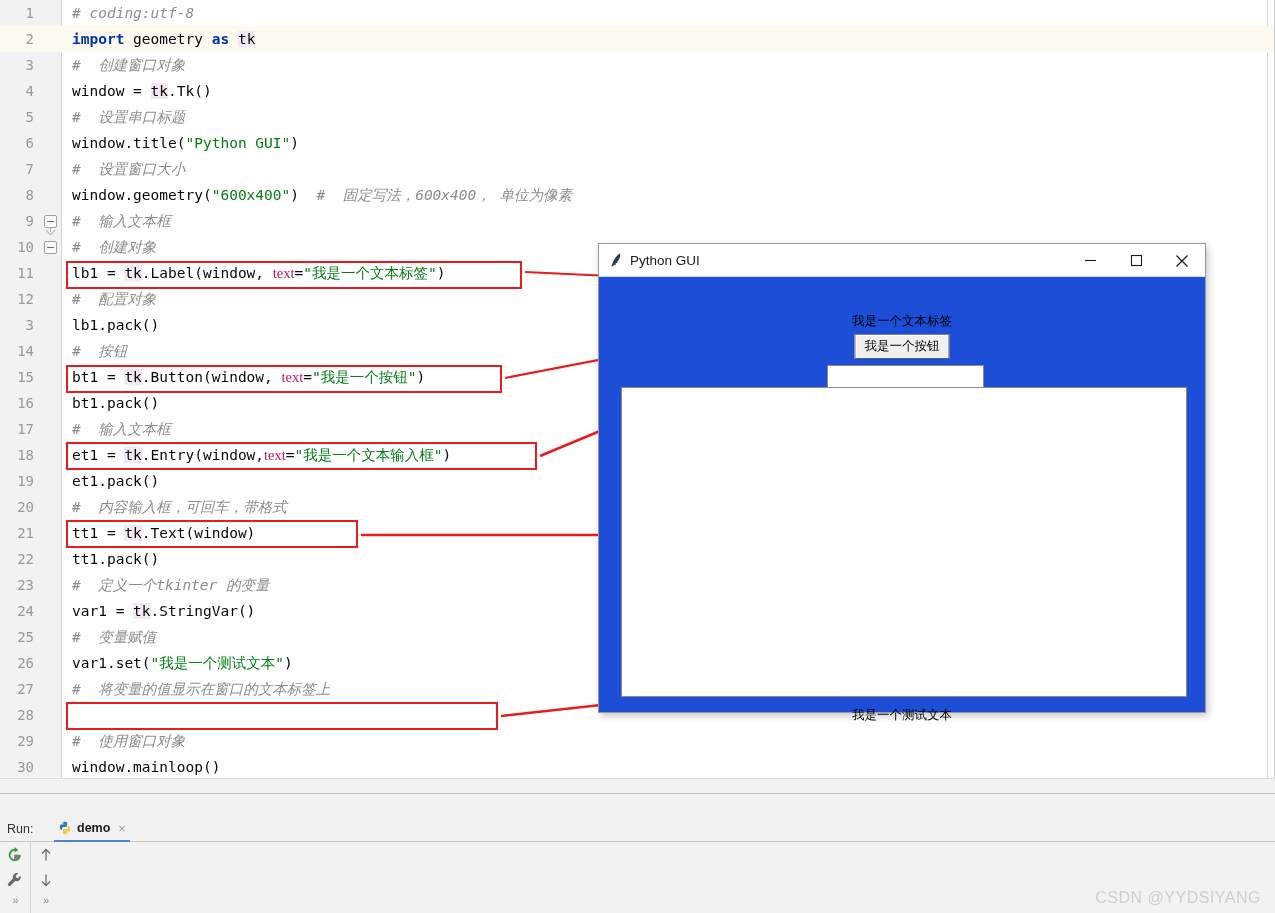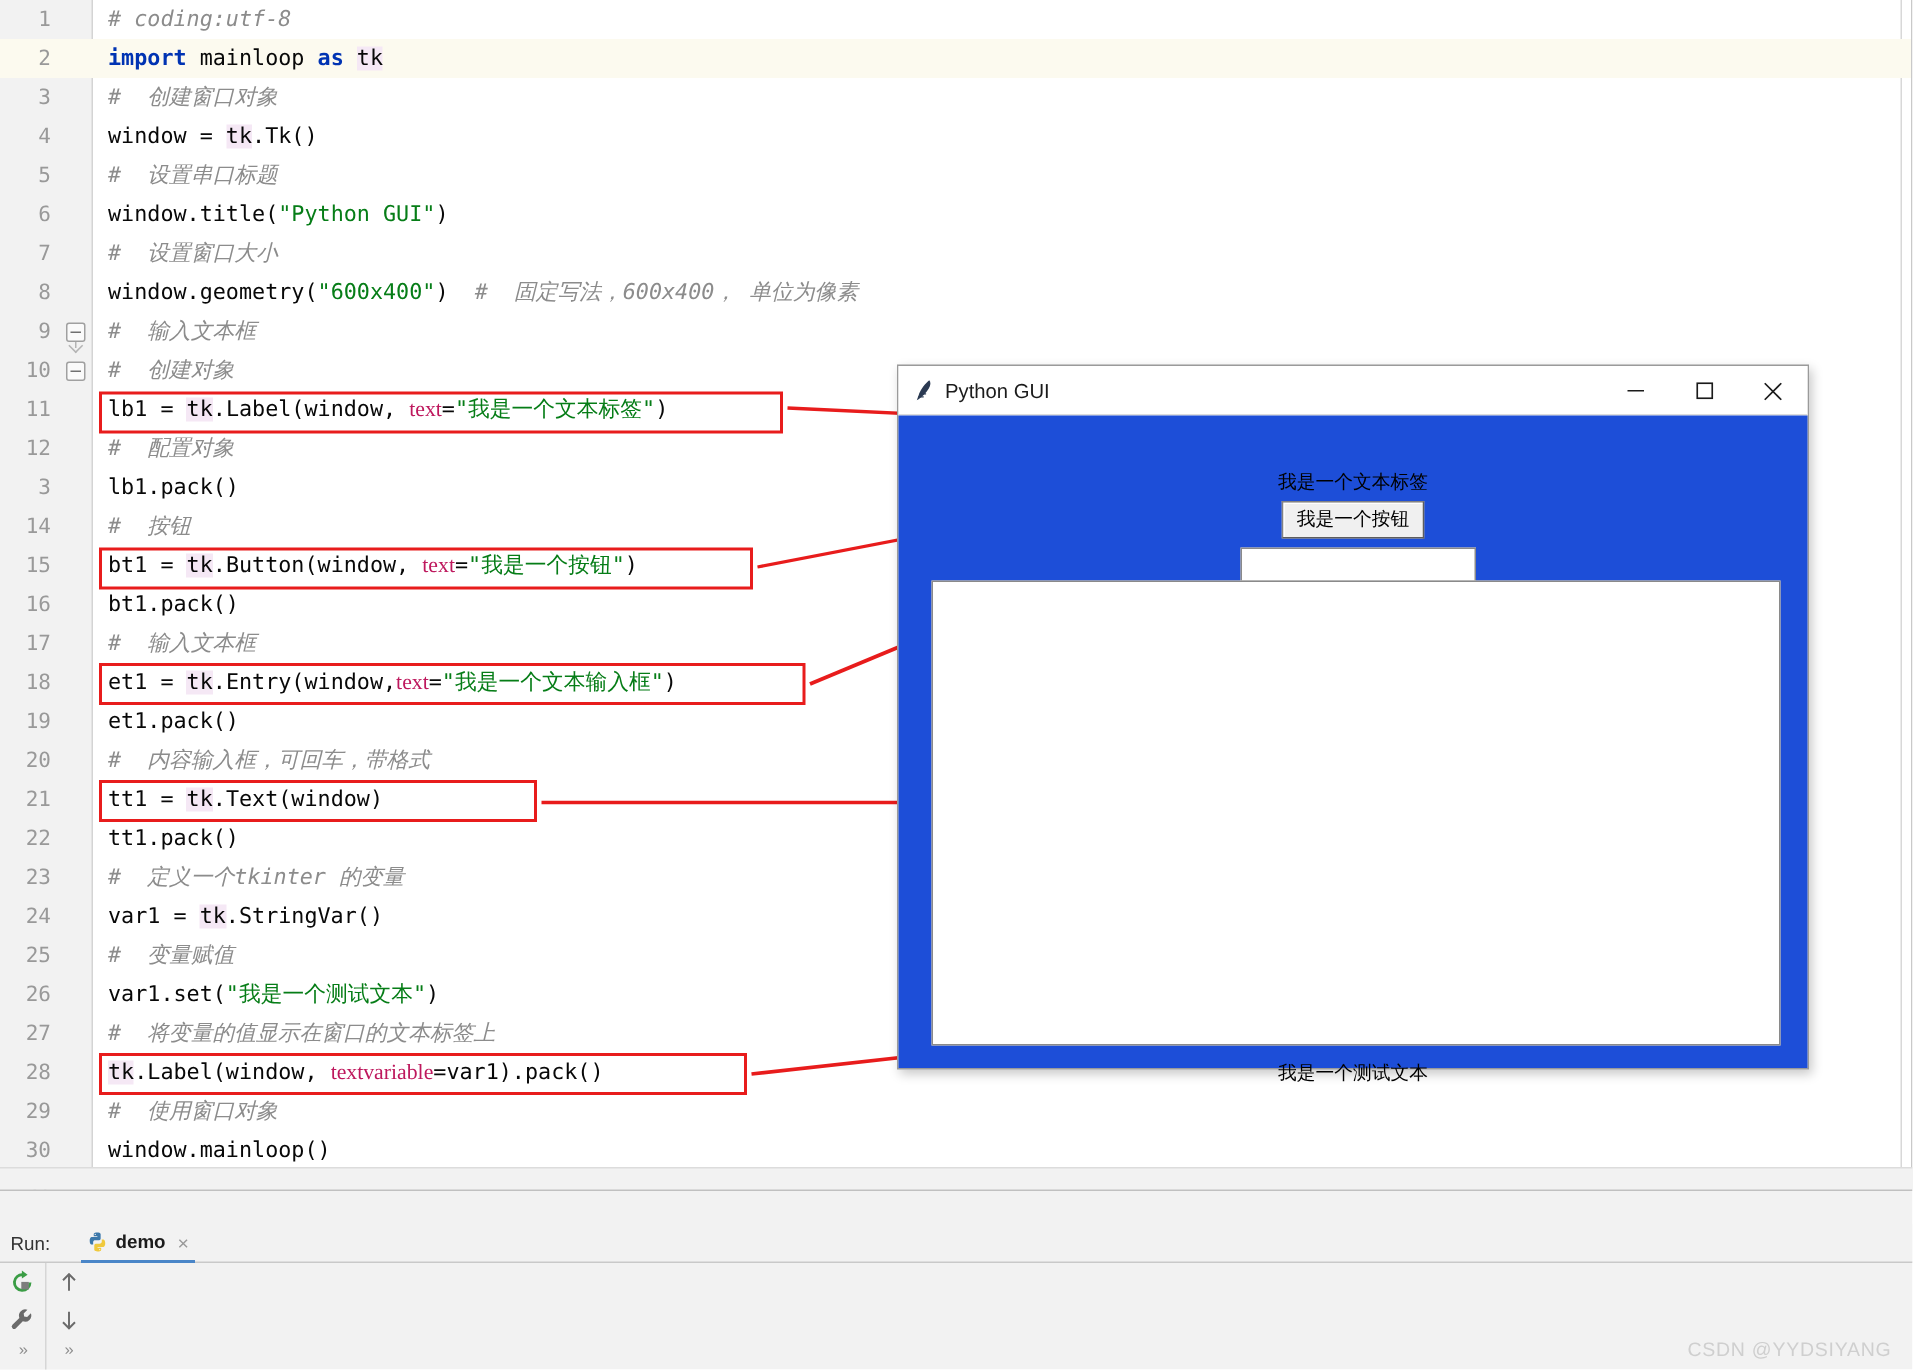--- a/index.html
+++ b/index.html
@@ -184,40 +184,40 @@
     position: absolute; left: 60px; top: 48px; width: 1215px; height: 72px;
     background: #ffffff; border-left: 1px solid #d6d6d6;
   }
   .console-line {
     position: absolute; left: 8px; top: 4px;
     font-family: "DejaVu Sans Mono", monospace; font-size: 14.5px;
     color: #2323dc; white-space: pre;
   }
   .watermark {
     position: absolute; right: 14px; bottom: 6px;
-    font-size: 13px; color: #cfcfcf; letter-spacing: 0.5px;
+    font-size: 16px; color: #cfcfcf; letter-spacing: 0.5px;
   }
   .scroll-strip {
     position: absolute; left: 0; top: 778px; width: 1275px; height: 15px;
     background: #f2f2f2; border-top: 1px solid #dcdcdc;
   }
 </style>
 </head>
 <body>
 
 <div id="root">
 
   <div class="editor">
     <div class="gutter"></div>
     <div class="fold-col"></div>
     <div class="gutter-sep"></div>
     <div class="code-area" id="code-area"></div>
     <div class="right-edge"></div>
   <div class="row" style="top: 0px;"><span class="lineno">1</span><span class="code"><span class="t-com"># coding:utf-8</span></span></div>
-      <div class="row current" style="top: 26px;"><span class="lineno">2</span><span class="code"><span class="t-kw">import</span><span class="t-plain"> mainloop </span><span class="t-kw">as</span><span class="t-plain"> </span><span class="t-tkhl">tk</span></span></div>
+      <div class="row current" style="top: 26px;"><span class="lineno">2</span><span class="code"><span class="t-kw">import</span><span class="t-plain"> geometry </span><span class="t-kw">as</span><span class="t-plain"> </span><span class="t-tkhl">tk</span></span></div>
       <div class="row" style="top: 52px;"><span class="lineno">3</span><span class="code"><span class="t-com">#  创建窗口对象</span></span></div>
       <div class="row" style="top: 78px;"><span class="lineno">4</span><span class="code"><span class="t-plain">window = </span><span class="t-tkhl">tk</span><span class="t-plain">.Tk()</span></span></div>
       <div class="row" style="top: 104px;"><span class="lineno">5</span><span class="code"><span class="t-com">#  设置串口标题</span></span></div>
       <div class="row" style="top: 130px;"><span class="lineno">6</span><span class="code"><span class="t-plain">window.title(</span><span class="t-str">"Python GUI"</span><span class="t-plain">)</span></span></div>
       <div class="row" style="top: 156px;"><span class="lineno">7</span><span class="code"><span class="t-com">#  设置窗口大小</span></span></div>
       <div class="row" style="top: 182px;"><span class="lineno">8</span><span class="code"><span class="t-plain">window.geometry(</span><span class="t-str">"600x400"</span><span class="t-plain">)  </span><span class="t-com">#  固定写法，600x400， 单位为像素</span></span></div>
       <div class="row" style="top: 208px;"><span class="lineno">9</span><span class="code"><span class="t-com">#  输入文本框</span></span></div>
       <div class="fold" style="top: 215px;"></div>
       <div class="fold-line" style="top: 228px; height: 4px;"></div>
       <div class="fold-tip" style="top: 227px;"></div>
@@ -233,21 +233,21 @@
       <div class="row" style="top: 442px;"><span class="lineno">18</span><span class="code"><span class="t-plain">et1 = </span><span class="t-tkhl">tk</span><span class="t-plain">.Entry(window,</span><span class="t-kwarg">text</span><span class="t-plain">=</span><span class="t-str">"我是一个文本输入框"</span><span class="t-plain">)</span></span></div>
       <div class="row" style="top: 468px;"><span class="lineno">19</span><span class="code"><span class="t-plain">et1.pack()</span></span></div>
       <div class="row" style="top: 494px;"><span class="lineno">20</span><span class="code"><span class="t-com">#  内容输入框，可回车，带格式</span></span></div>
       <div class="row" style="top: 520px;"><span class="lineno">21</span><span class="code"><span class="t-plain">tt1 = </span><span class="t-tkhl">tk</span><span class="t-plain">.Text(window)</span></span></div>
       <div class="row" style="top: 546px;"><span class="lineno">22</span><span class="code"><span class="t-plain">tt1.pack()</span></span></div>
       <div class="row" style="top: 572px;"><span class="lineno">23</span><span class="code"><span class="t-com">#  定义一个tkinter 的变量</span></span></div>
       <div class="row" style="top: 598px;"><span class="lineno">24</span><span class="code"><span class="t-plain">var1 = </span><span class="t-tkhl">tk</span><span class="t-plain">.StringVar()</span></span></div>
       <div class="row" style="top: 624px;"><span class="lineno">25</span><span class="code"><span class="t-com">#  变量赋值</span></span></div>
       <div class="row" style="top: 650px;"><span class="lineno">26</span><span class="code"><span class="t-plain">var1.set(</span><span class="t-str">"我是一个测试文本"</span><span class="t-plain">)</span></span></div>
       <div class="row" style="top: 676px;"><span class="lineno">27</span><span class="code"><span class="t-com">#  将变量的值显示在窗口的文本标签上</span></span></div>
-      <div class="row" style="top: 702px;"><span class="lineno">28</span><span class="code"><span class="t-tkhl">tk</span><span class="t-plain">.Label(window, </span><span class="t-kwarg">textvariable</span><span class="t-plain">=var1).pack()</span></span></div>
+      <div class="row" style="top: 702px;"><span class="lineno">28</span></div>
       <div class="row" style="top: 728px;"><span class="lineno">29</span><span class="code"><span class="t-com">#  使用窗口对象</span></span></div>
       <div class="row" style="top: 754px;"><span class="lineno">30</span><span class="code"><span class="t-plain">window.mainloop()</span></span></div>
       <div class="row" style="top: 780px;"><span class="lineno">31</span><span class="code"><span class="t-plain"></span></span></div>
     </div>
 
   <div class="scroll-strip"></div>
 
   <div id="redboxes">
       <div class="redbox" style="left: 66px; top: 261px; width: 456px; height: 28px;"></div>
       <div class="redbox" style="left: 66px; top: 365px; width: 436px; height: 28px;"></div>

